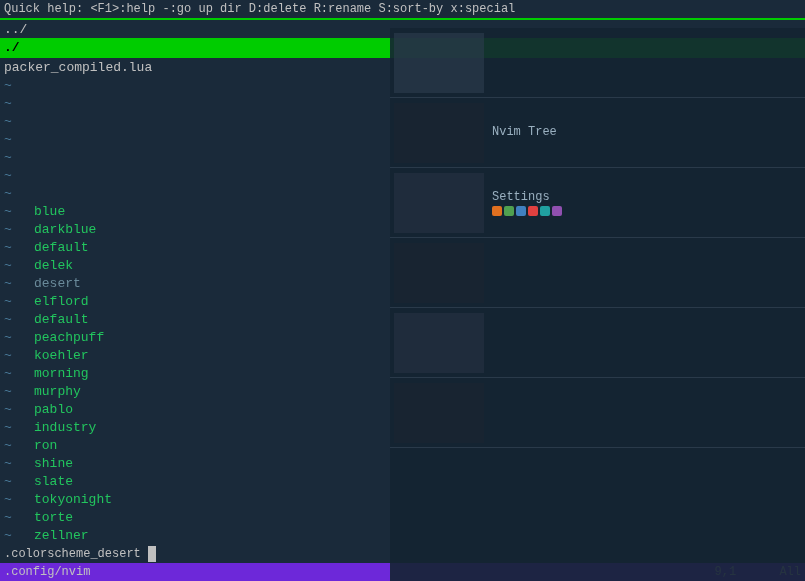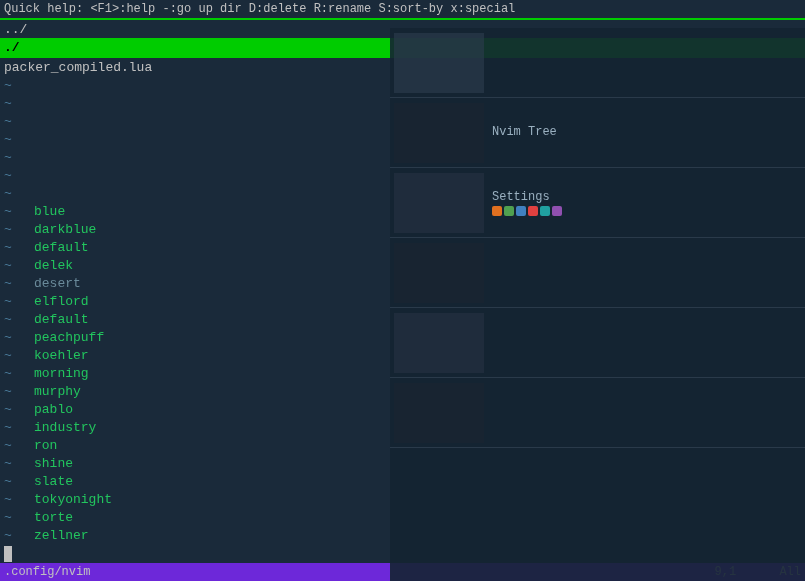--- a/index.html
+++ b/index.html
@@ -309,20 +309,21 @@
   <div class="status-bar">
     <span class="status-left">.config/nvim</span>
     <span class="status-right">
       <span>9,1</span>
       &nbsp;&nbsp;&nbsp;&nbsp;
       <span>All</span>
     </span>
   </div>
 
   <div class="bottom-filename">
+    <span>.colorscheme_desert</span>
     <span style="background:#c0c0c0;color:#1a2a3a;display:inline-block;width:8px;">&nbsp;</span>
   </div>
 
   <div class="right-panel" id="right-panel">
       <div class="panel-row">
         <div class="panel-thumbnail" style="background-color: rgb(42, 58, 74); opacity: 0.7;"></div>
         <div class="panel-info"></div>
       </div>
       <div class="panel-row">
         <div class="panel-thumbnail" style="background-color: rgb(26, 37, 48); opacity: 0.7;"></div>

